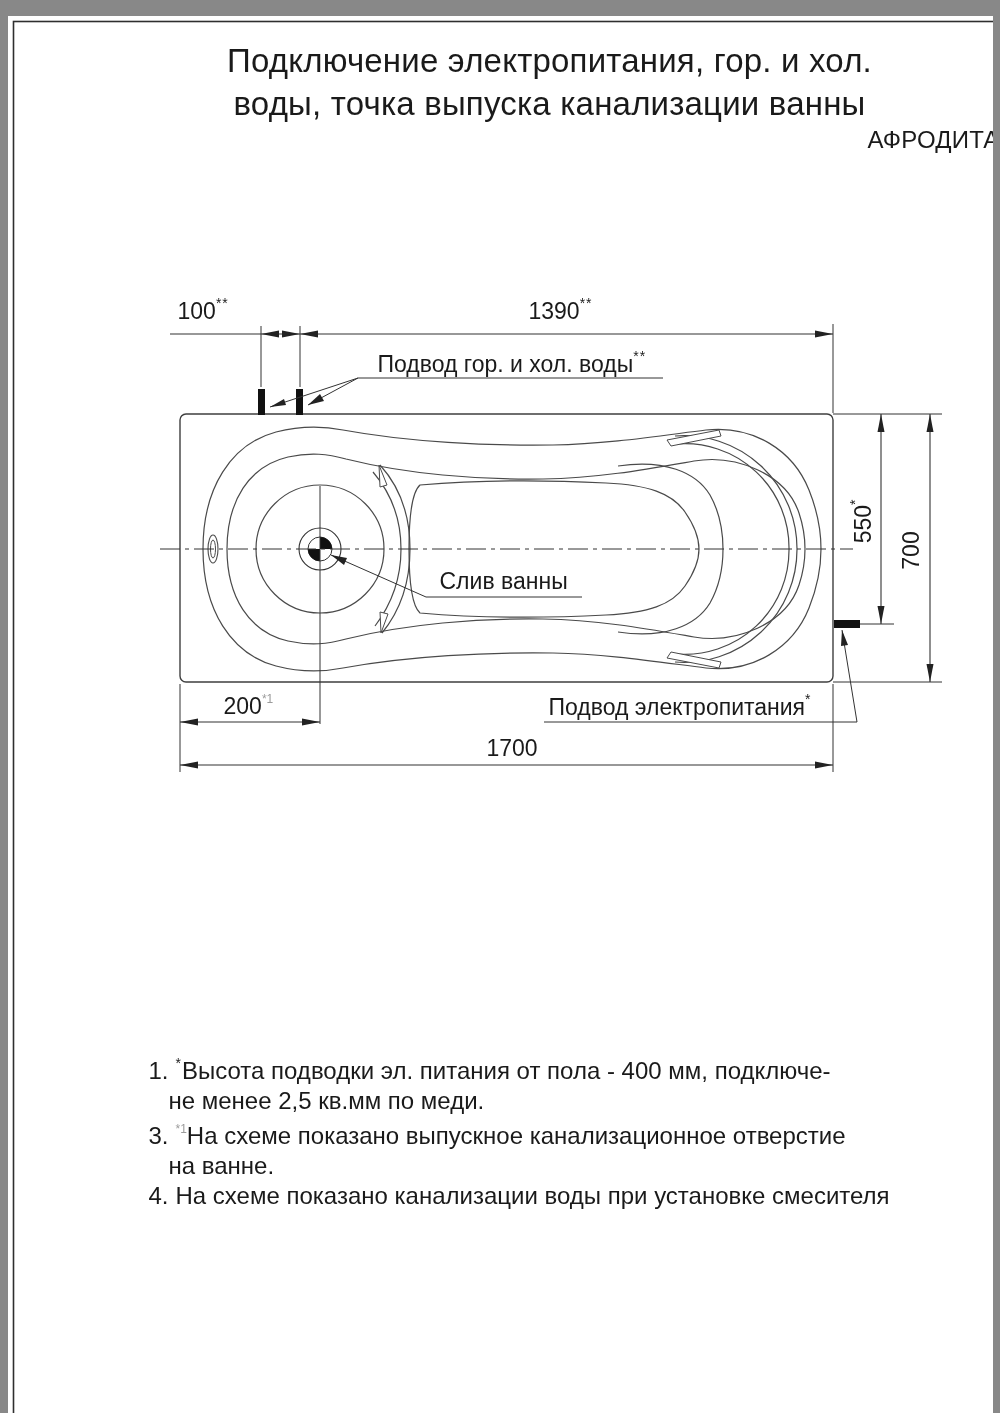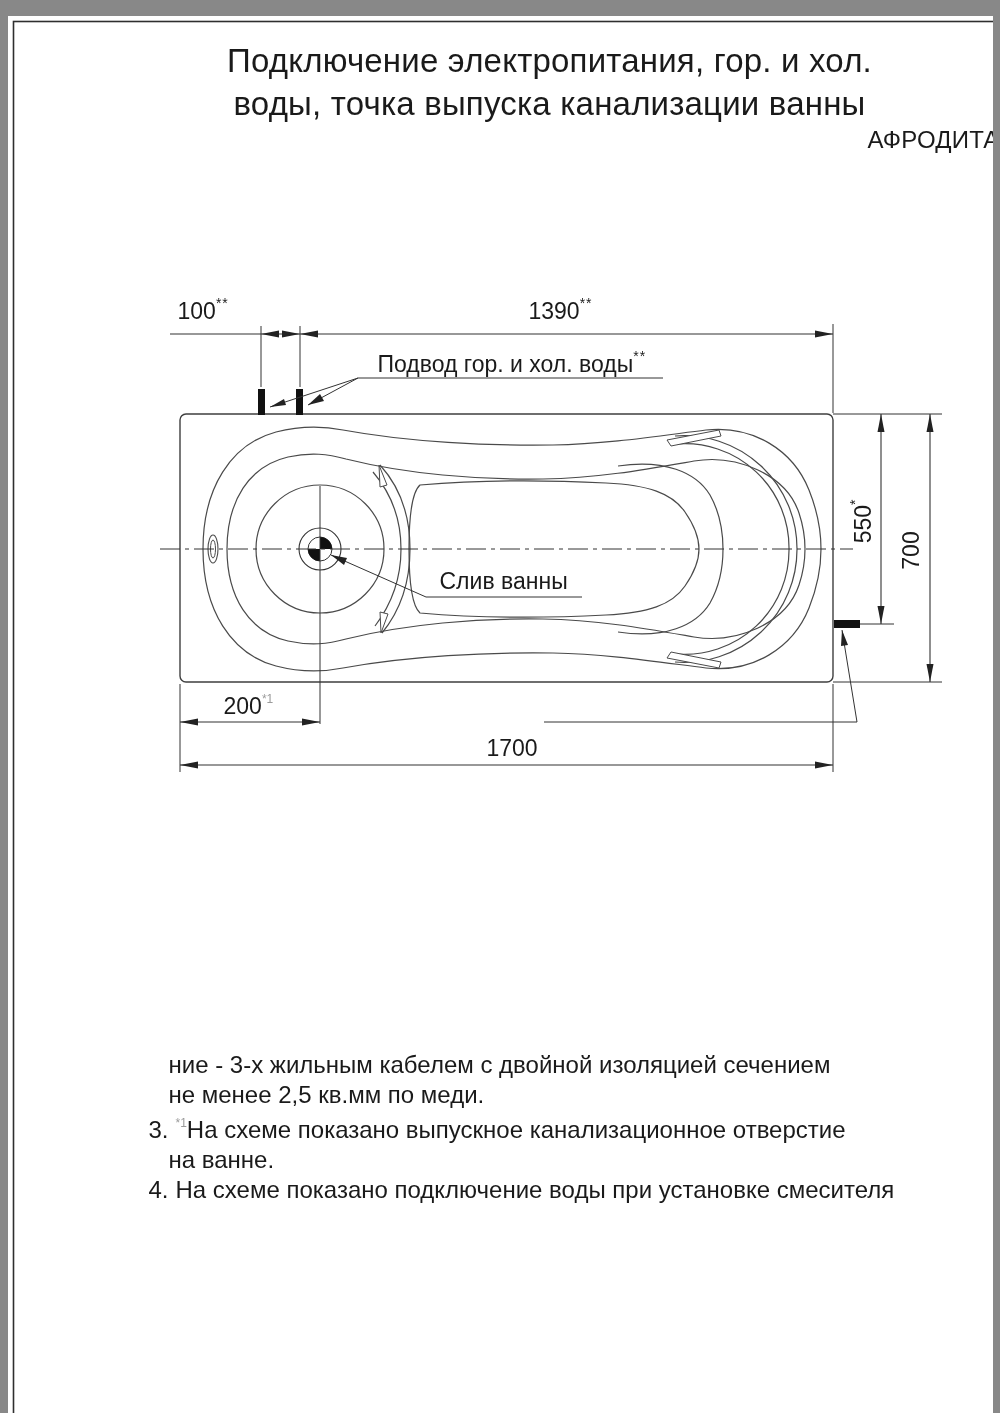--- a/index.html
+++ b/index.html
@@ -115,22 +115,23 @@
 
   <div class="abs dimtext" style="left:170px;top:281px"><span>100</span><sup class="ss">**</sup></div>
   <div class="abs dimtext" style="left:521px;top:281px"><span>1390</span><sup class="ss">**</sup></div>
   <div class="abs dimtext" style="left:216px;top:677px"><span>200</span><sup class="ss tiny">*1</sup></div>
   <div class="abs dimtext" style="left:479px;top:719px"><span>1700</span></div>
   <div class="abs dimtext rot" style="left:810px;top:491px"><span>550</span><sup class="ss">*</sup></div>
   <div class="abs dimtext rot" style="left:858px;top:521px"><span>700</span></div>
 
   <div class="abs lbl" style="left:370px;top:334px"><span>Подвод гор. и хол. воды</span><sup class="ss">**</sup></div>
   <div class="abs lbl" style="left:432px;top:552px"><span>Слив ванны</span></div>
+  <div class="abs lbl" style="left:541px;top:677px"><span>Подвод электропитания</span><sup class="ss">*</sup></div>
 
   <div class="abs notes">
-    <div class="nline cont">ние - 3-х жильным кабелем с двойной изоляцией сечением</div>
+    <div class="nline"><span class="nnum">1.</span><sup class="ss">*</sup><span>Высота подводки эл. питания от пола - 400 мм, подключе-</span></div>
     <div class="nline cont">не менее 2,5 кв.мм по меди.</div>
     <div class="nline"><span class="nnum">3.</span><sup class="ss tiny">*1</sup><span>На схеме показано выпускное канализационное отверстие</span></div>
     <div class="nline cont">на ванне.</div>
-    <div class="nline"><span class="nnum">4.</span><span>На схеме показано подключение воды при установке смесителя</span></div>
+    <div class="nline"><span class="nnum">4.</span><span>На схеме показано канализации воды при установке смесителя</span></div>
   </div>
 
 </div>
 
 </body></html>

